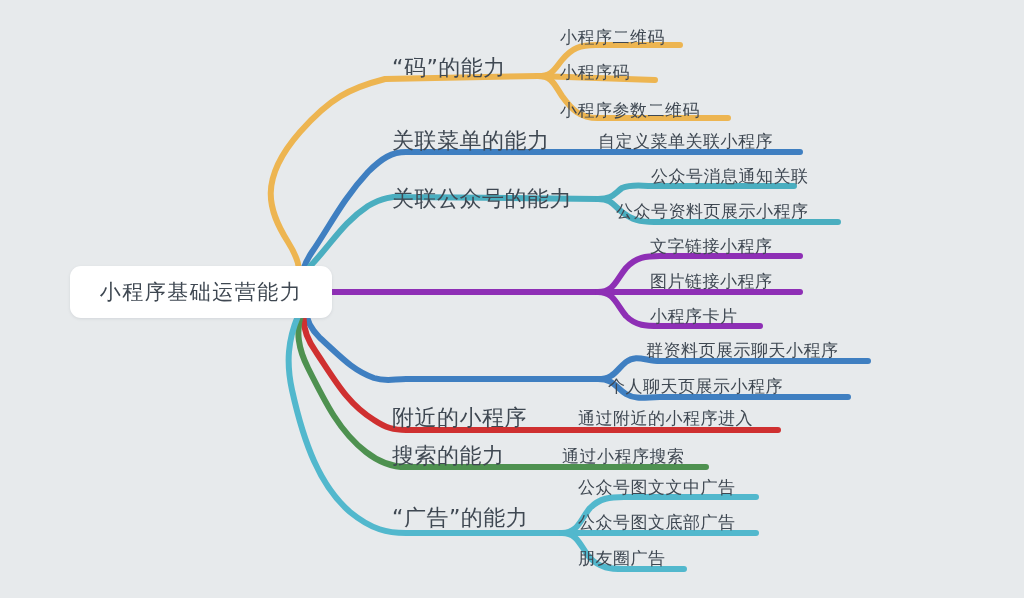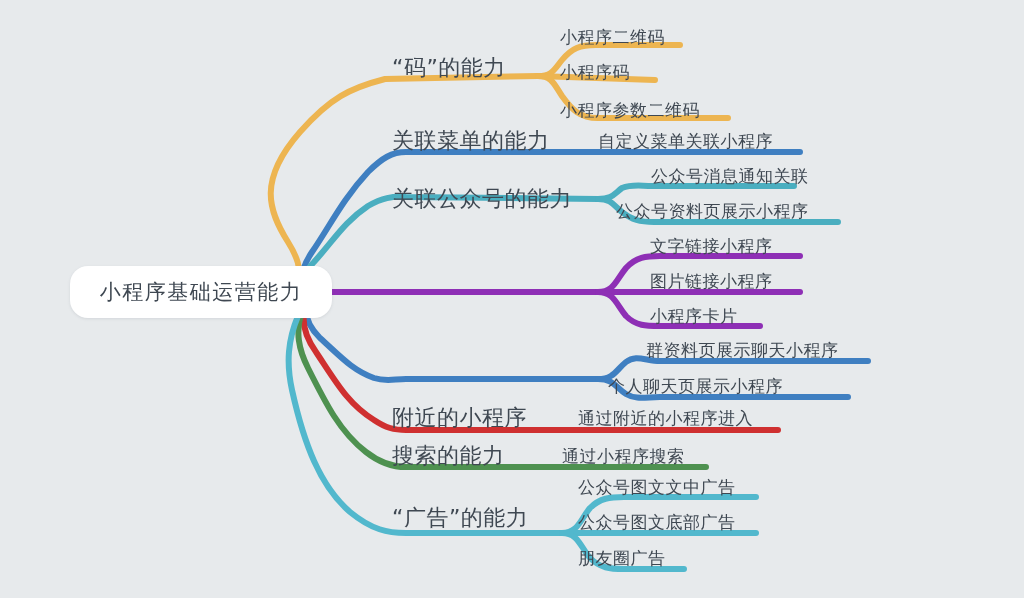--- a/index.html
+++ b/index.html
@@ -41,21 +41,21 @@
   .node-label.lvl2 {
     font-size: 17px;
   }
   #root-node {
     position: absolute;
     left: 70px;
     top: 266px;
     width: 262px;
     height: 52px;
     background: #ffffff;
-    border-radius: 18px;
+    border-radius: 11px;
     box-shadow: 0 1px 3px rgba(120,130,140,0.18);
     display: flex;
     align-items: center;
     justify-content: center;
   }
   #root-node .root-text {
     color: #3f4852;
     font-size: 21px;
     letter-spacing: 1.5px;
     white-space: nowrap;

